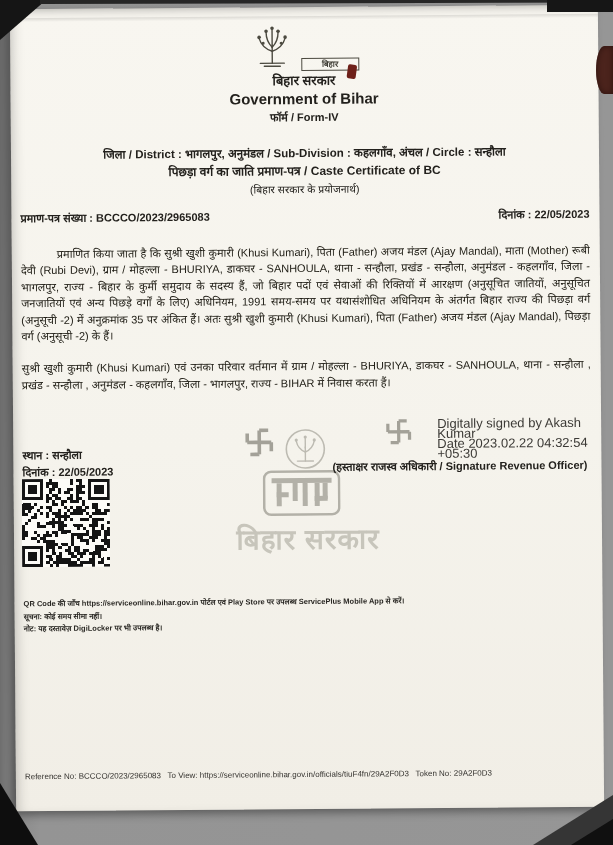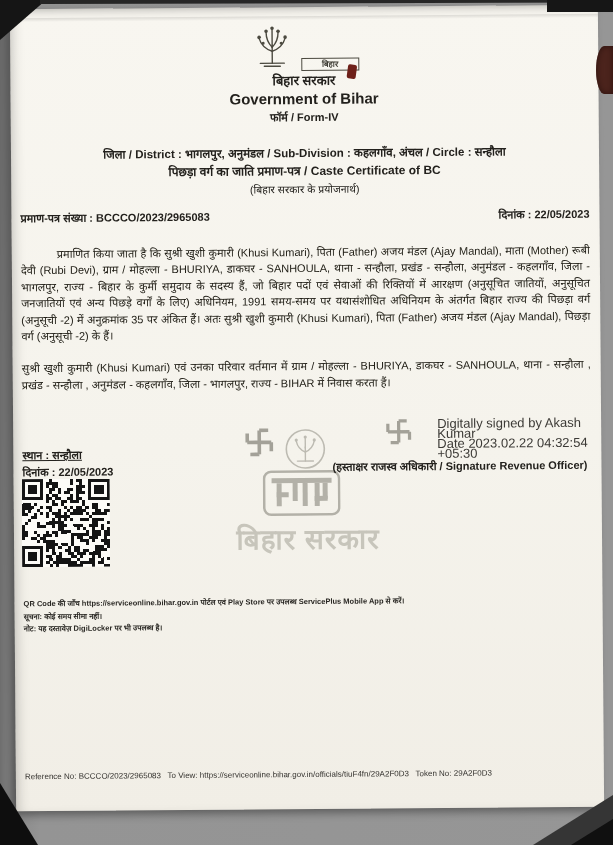--- a/index.html
+++ b/index.html
@@ -44,21 +44,21 @@
   .cert-row { display:flex; justify-content:space-between; align-items:baseline;
     font-weight:bold; font-size:11px; margin-top:12px; }
 
   .para { font-size:11px; line-height:16.4px; text-align:justify; color:#232119; }
   .para1 { margin-top:21px; text-indent:36px; }
   .para2 { margin-top:16px; }
 
   
   .digital-sig { position:absolute; left:424px; top:413px; z-index:2;
     font-size:13px; line-height:10px; color:#3c3a36; }
-  .place-line { position:absolute; left:9px;  top:438px; font-weight:bold; font-size:11px; z-index:2;text-decoration:underline; }
+  .place-line { position:absolute; left:9px;  top:438px; font-weight:bold; font-size:11px; z-index:2; }
   .date-line  { position:absolute; left:9px;  top:455px; font-weight:bold; font-size:11px; z-index:2; }
   .sign-caption { position:absolute; right:14px; top:452px; font-weight:bold; font-size:11px; z-index:2; }
   .qr { position:absolute; left:8px; top:470px; width:88px; height:88px; z-index:2; }
   .qr svg { width:88px; height:88px; display:block; }
   .notes { position:absolute; left:9px; top:589px; z-index:2;
     font-size:7.5px; line-height:12.5px; color:#2a2824; }
   .note-1 { font-weight:bold; }
   .note-2, .note-3 { font-weight:600; }
   .reference { position:absolute; left:9px; top:763px; z-index:2;
     font-size:8px; color:#34322e; white-space:pre-wrap; }

